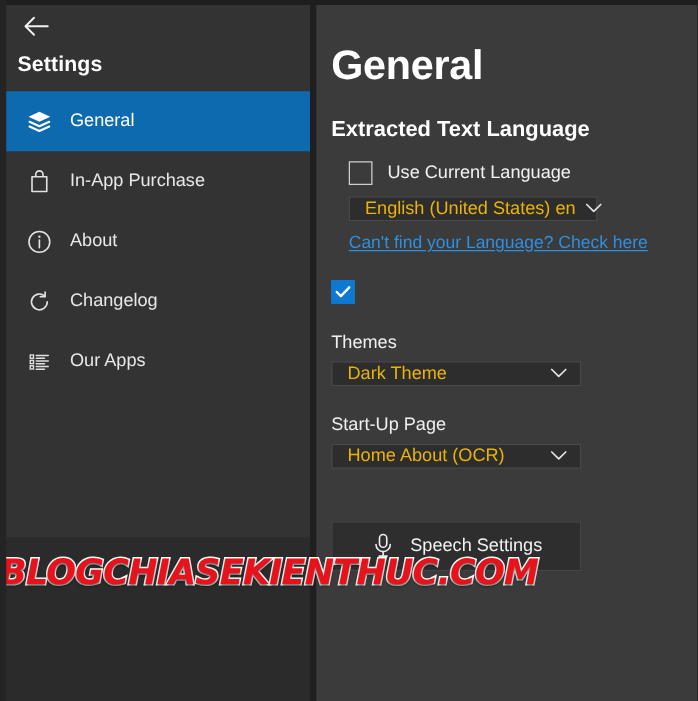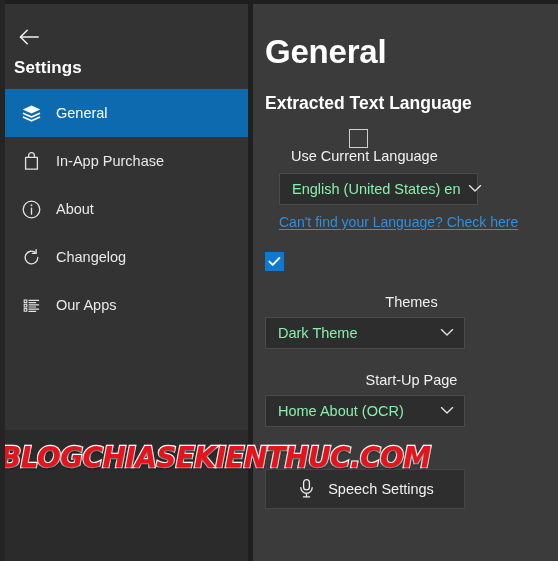--- a/index.html
+++ b/index.html
@@ -36,21 +36,21 @@
     z-index: 40;
   }
 
   
   .sidebar {
     position: relative;
     width: 248px;
     height: 430px;
     background: #333333;
     flex: 0 0 248px;
-    padding-top: 16px;
+    padding-top: 0;
   }
 
   .back-row {
     height: 42px;
     display: flex;
     align-items: center;
     padding-left: 14px;
   }
   .back-arrow {
     width: 30px; height: 30px;
@@ -132,21 +132,20 @@
     margin-top: 23px;
     margin-bottom: 0;
   }
 
   .checkbox-row {
     display: flex;
     align-items: center;
     margin-top: 15px;
     cursor: pointer;
     width: fit-content;
-    flex-direction: column;
   }
   .checkbox-row.indented { margin-left: 14px; }
 
   .cbox {
     width: 19px; height: 19px;
     border: 1.6px solid #cfcfcf;
     background: transparent;
     flex: 0 0 19px;
     display: flex;
     align-items: center;
@@ -160,29 +159,29 @@
   .cbox:not(.checked) svg { visibility: hidden; }
 
   .cbox-label {
     margin-left: 12px;
     font-size: 14.5px;
     color: #f2f2f2;
     white-space: nowrap;
   }
 
   .dropdown {
-    height: 32px;
+    height: 20px;
     background: #2d2d2d;
     border: 1px solid #4a4a4a;
     display: flex;
     align-items: center;
     justify-content: space-between;
     padding: 0 10px 0 12px;
     cursor: pointer;
-    color: #86efac;
+    color: #eab308;
     font-size: 14.5px;
   }
   .dd-lang  { width: 199px; margin-left: 14px; margin-top: 9px; }
   .dd-theme { width: 200px; margin-top: 7px; }
   .dd-start { width: 200px; margin-top: 7px; }
   .dd-text { white-space: nowrap; }
   .dd-caret { margin-left: 8px; display: flex; align-items: center; }
 
   .link-row {
     margin-left: 14px;
@@ -195,21 +194,20 @@
     text-decoration: underline;
     text-underline-offset: 2px;
     cursor: pointer;
     white-space: nowrap;
   }
 
   .field-label {
     font-size: 14.5px;
     color: #f0f0f0;
     margin-top: 23px;
-    text-align: center;
   }
 
   .speech-btn {
     width: 200px;
     height: 40px;
     background: #2e2e2e;
     border: 1px solid #454545;
     margin-top: 42px;
     display: flex;
     align-items: center;

